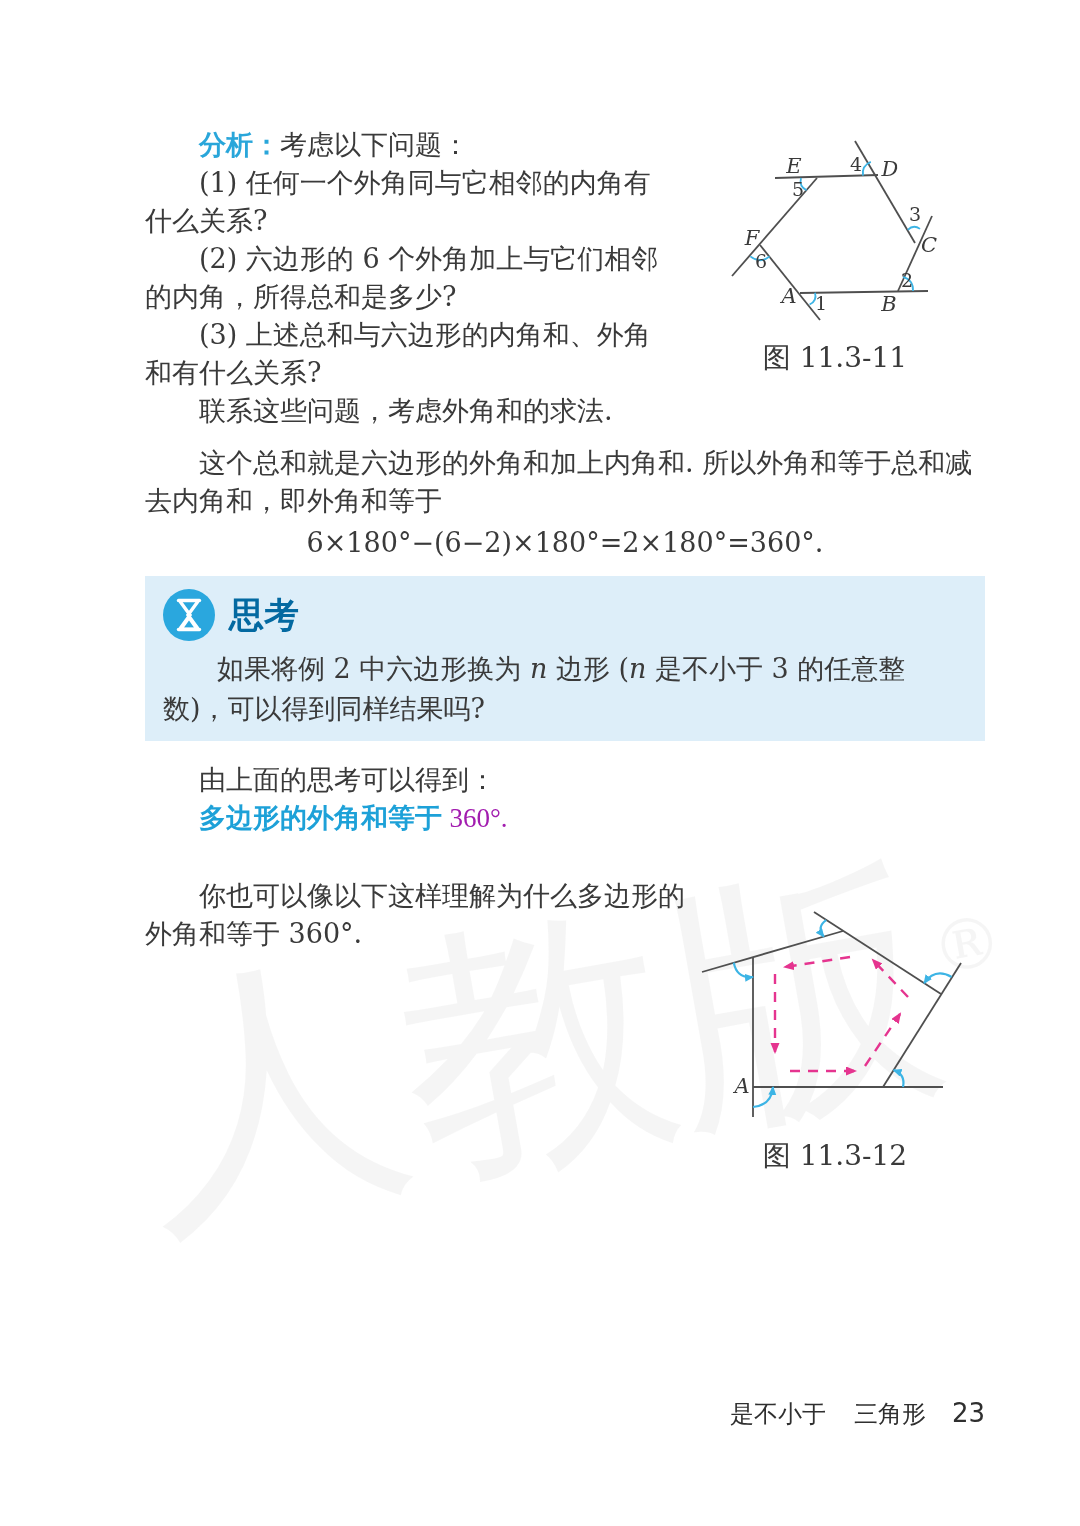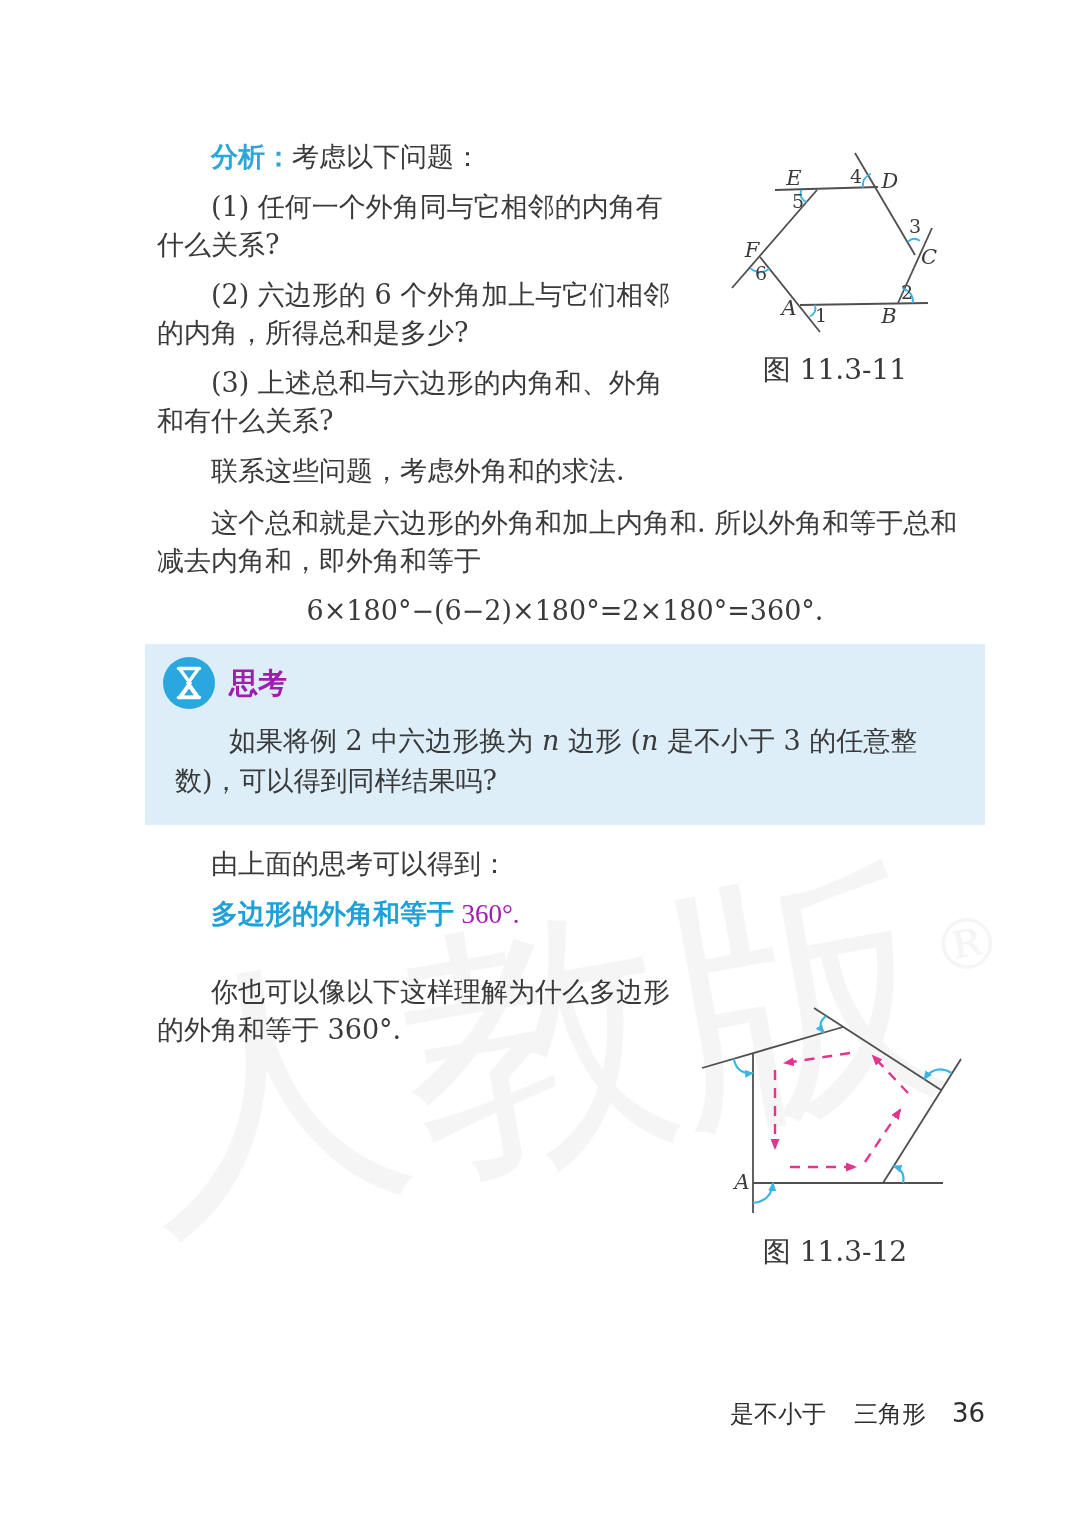--- a/index.html
+++ b/index.html
@@ -11,40 +11,40 @@
     position:absolute; left:130px; top:880px; z-index:0;
     font-size:270px; line-height:270px; white-space:nowrap;
     color:#9a9a9a; opacity:0.09; transform:rotate(-10deg);
     font-family:"DejaVu Serif", serif; pointer-events:none;
   }
   .watermark sup { font-size:70px; }
   .content {
     position:absolute; left:145px; top:126px; width:840px; z-index:1;
     font-size:27px; line-height:38px;
   }
-  p { margin:12px; text-indent:2em; }
+  p { margin:0; text-indent:2em; }
   .cyan-label {
     color:#29a6da; font-family:"DejaVu Sans", sans-serif; font-weight:bold;
   }
   .solution-sec { margin-top:14px; }
   .formula { text-align:center; text-indent:0; margin:4px 0 8px 0; }
 
   .fig { float:right; text-align:center; }
   .fig-hex  { width:300px; margin:2px 0 4px 14px; }
   .fig-pent { width:300px; margin:22px 0 4px 10px; }
   .figcaption { font-size:28px; line-height:30px; margin-top:2px; color:#3a3a3a; }
 
   .think {
     clear:both; background:#ddeef9; margin-top:14px;
     padding:13px 26px 12px 18px;
   }
   .think-head { display:flex; align-items:center; gap:14px; margin-bottom:8px; }
   .think-title {
     font-family:"DejaVu Sans", sans-serif; font-weight:bold;
-    font-size:29px; color:#a21caf;
+    font-size:35px; color:#0369a1;
   }
   .think-body { line-height:40px; }
 
   .conclusion { margin-top:20px; }
   .statement-cn {
     color:#1da1d8; font-family:Liberation Sans, sans-serif; font-weight:bold;
   }
   .statement-num { color:#a21caf;font-family:Liberation Serif, serif; }
 
   .explain-sec { margin-top:40px; }
@@ -182,16 +182,16 @@
         </svg>
         <figcaption class="figcaption">图 11.3-12</figcaption>
       </figure>
 
       <p>你也可以像以下这样理解为什么多边形的外角和等于 360°.</p>
     </section>
 
   </div>
 
   <div class="footer">
-    <span>是不小于</span><span class="sect">三角形</span><span class="pagenum">36</span>
+    <span>是不小于</span><span class="sect">三角形</span><span class="pagenum">23</span>
   </div>
 
 </div>
 
 </body></html>

